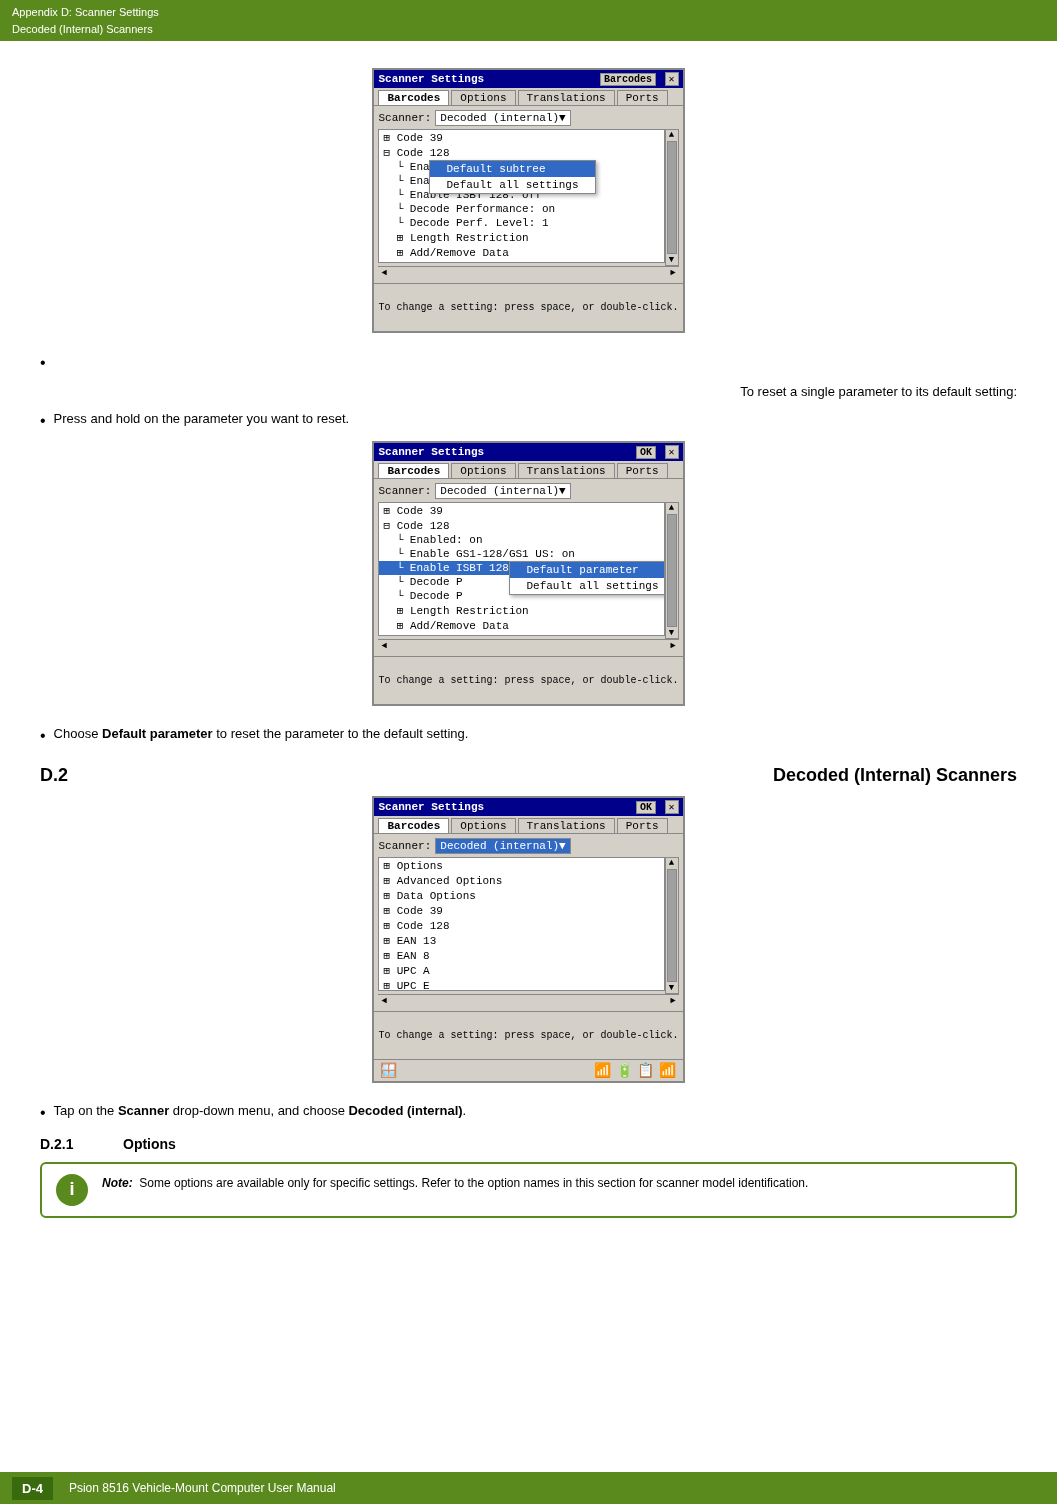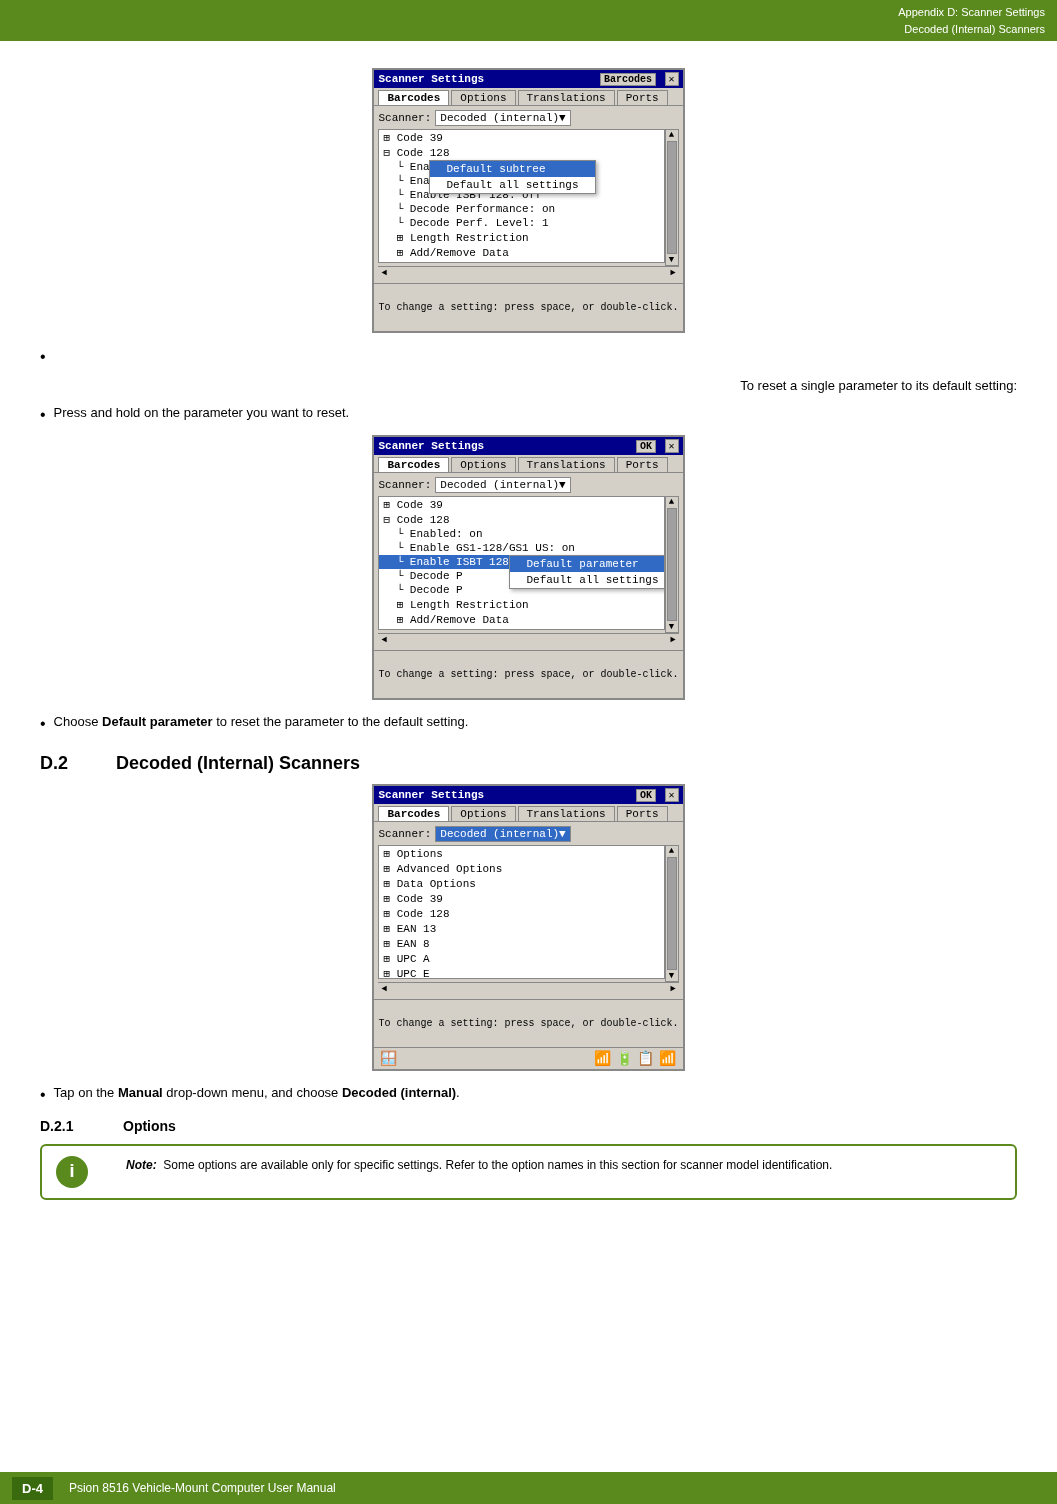--- a/index.html
+++ b/index.html
@@ -13,21 +13,21 @@
     }
 
     
     .header-bar {
       background: #5a8a1e;
       color: #fff;
       padding: 4px 12px;
       font-size: 11px;
       line-height: 1.5;
       position: absolute;
-      top: 0; left: 0; right: 0; text-align: right;
+      top: 0; left: 0; right: 0;
     }
 
     
     .footer-bar {
       background: #5a8a1e;
       color: #fff;
       position: absolute;
       bottom: 0; left: 0; right: 0;
       height: 32px;
       display: flex;
@@ -57,21 +57,21 @@
     }
 
     
     .scanner-window {
       display: inline-block;
       border: 2px solid #888;
       background: #d4d0c8;
       font-size: 11px;
       font-family: 'Courier New', monospace;
       min-width: 200px;
-      margin-bottom: 4px;
+      margin-bottom: 10px;
     }
     .scanner-title-bar {
       background: #00008b;
       color: #fff;
       display: flex;
       align-items: center;
       justify-content: space-between;
       padding: 2px 4px;
       font-size: 11px;
       font-weight: bold;
@@ -197,20 +197,21 @@
     }
 
     
     .section-heading {
       font-size: 18px;
       font-weight: bold;
       margin: 18px 0 8px 0;
       display: flex;
       align-items: baseline;
       gap: 16px;
+      justify-content: space-between;
     }
     .section-num {
       font-size: 18px;
       font-weight: bold;
       min-width: 60px;
     }
     .subsection-heading {
       font-size: 14px;
       font-weight: bold;
       margin: 12px 0 8px 0;
@@ -246,21 +247,20 @@
       font-size: 18px;
       flex-shrink: 0;
     }
     .note-text {
       font-size: 12px;
       line-height: 1.5;
     }
     .note-label {
       font-style: italic;
       font-weight: bold;
-      margin-left: 24px;
     }
 
     
     .scanner-container {
       display: flex;
       justify-content: center;
       margin: 10px 0;
     }
 
     
@@ -480,21 +480,21 @@
         <span class="taskbar-icon">🔋</span>
         <span class="taskbar-icon">📋</span>
         <span class="taskbar-icon">📶</span>
       </div>
     </div>
   </div>
 
   <div class="bullet-item">
     <span class="bullet">•</span>
     <span>
-      Tap on the <strong>Manual</strong> drop-down menu, and choose <strong>Decoded (internal)</strong>.
+      Tap on the <strong>Scanner</strong> drop-down menu, and choose <strong>Decoded (internal)</strong>.
     </span>
   </div>
 
   <div class="subsection-heading">
     <span class="subsection-num">D.2.1</span>
     <span>Options</span>
   </div>
 
   <div class="note-box">
     <div class="note-icon">i</div>

